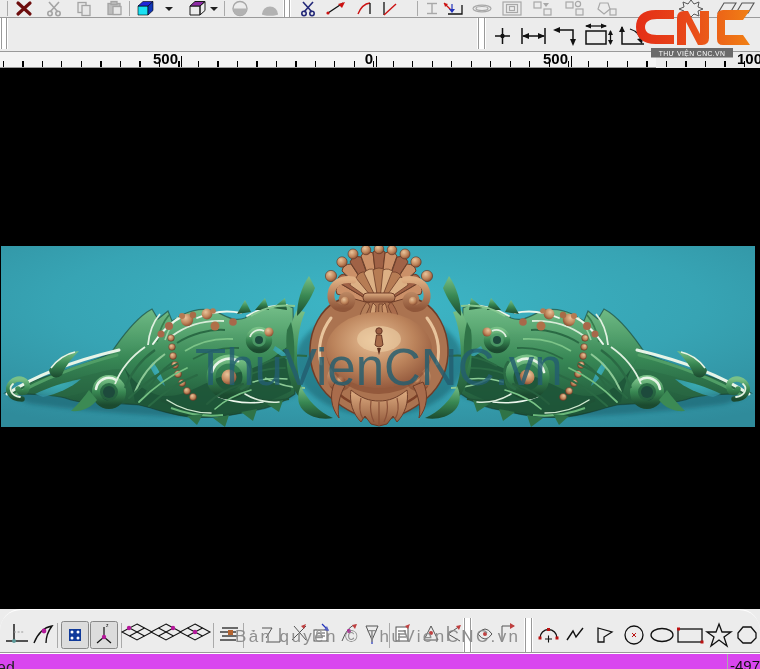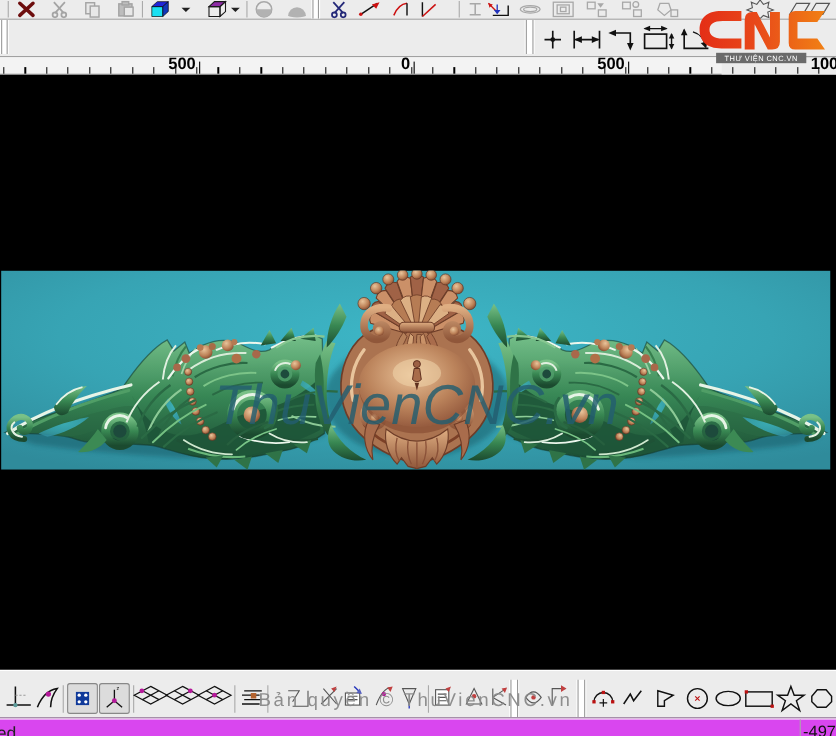--- a/index.html
+++ b/index.html
@@ -4,22 +4,22 @@
 <style>
 html,body{margin:0;padding:0;width:760px;height:669px;overflow:hidden;
   font-family:"Liberation Sans",sans-serif;background:#ececec;}
 #app{position:relative;width:760px;height:669px;}
 .abs{position:absolute;}
 
 #tb1{left:0;top:0;width:760px;height:17px;background:#ececec;border-bottom:1px solid #9a9a9a;}
 #tb2{left:0;top:18px;width:760px;height:33px;background:#ececec;border-bottom:1px solid #999;}
 #ruler{left:0;top:52px;width:656px;height:15px;background:#f3f3f3;border-bottom:1px solid #9a9a9a;text-decoration:underline;}
 #canvas{left:0;top:68px;width:760px;height:541px;background:#000;}
-#board{left:1px;top:178px;width:754px;height:181px;font-style:italic;}
-#tb3{left:0;top:609px;width:760px;height:43px;background:#ececec;border-top:1px solid #fff;}
+#board{left:1px;top:178px;width:754px;height:181px;}
+#tb3{left:0;top:609px;width:760px;height:43px;background:#ececec;border-top:1px solid #fff;border-radius:21px;}
 #status{left:0;top:652px;width:760px;height:17px;background:#d946ef;border-top:1px solid #999;box-shadow:inset 0 1px 0 #fff;font-size:12px;color:#222;}
 .tick{position:absolute;background:#000;width:1px;}
 .rlabel{position:absolute;top:-1px;font-size:15px;font-weight:bold;color:#000;line-height:15px;}
 </style>
 </head>
 <body>
 <div id="app">
   <div id="tb1" class="abs">
   <svg width="760" height="17" viewBox="0 0 760 17" xmlns="http://www.w3.org/2000/svg">
     <g stroke="#aaa" stroke-width="1">

